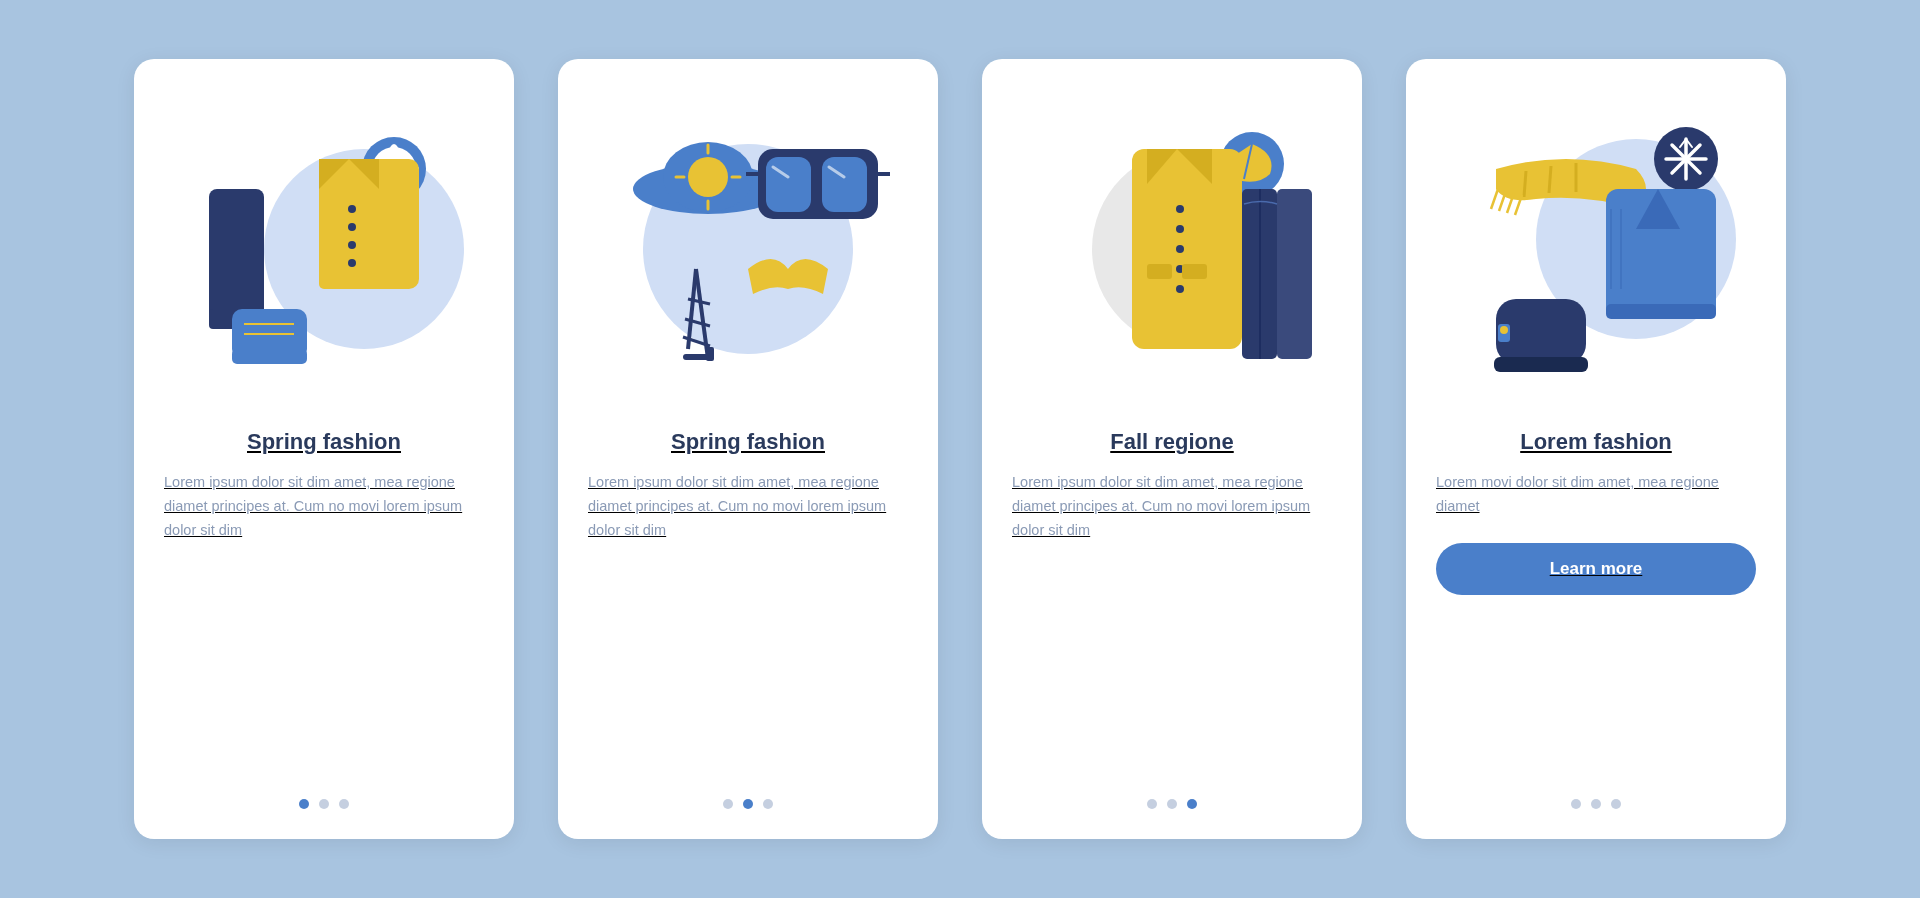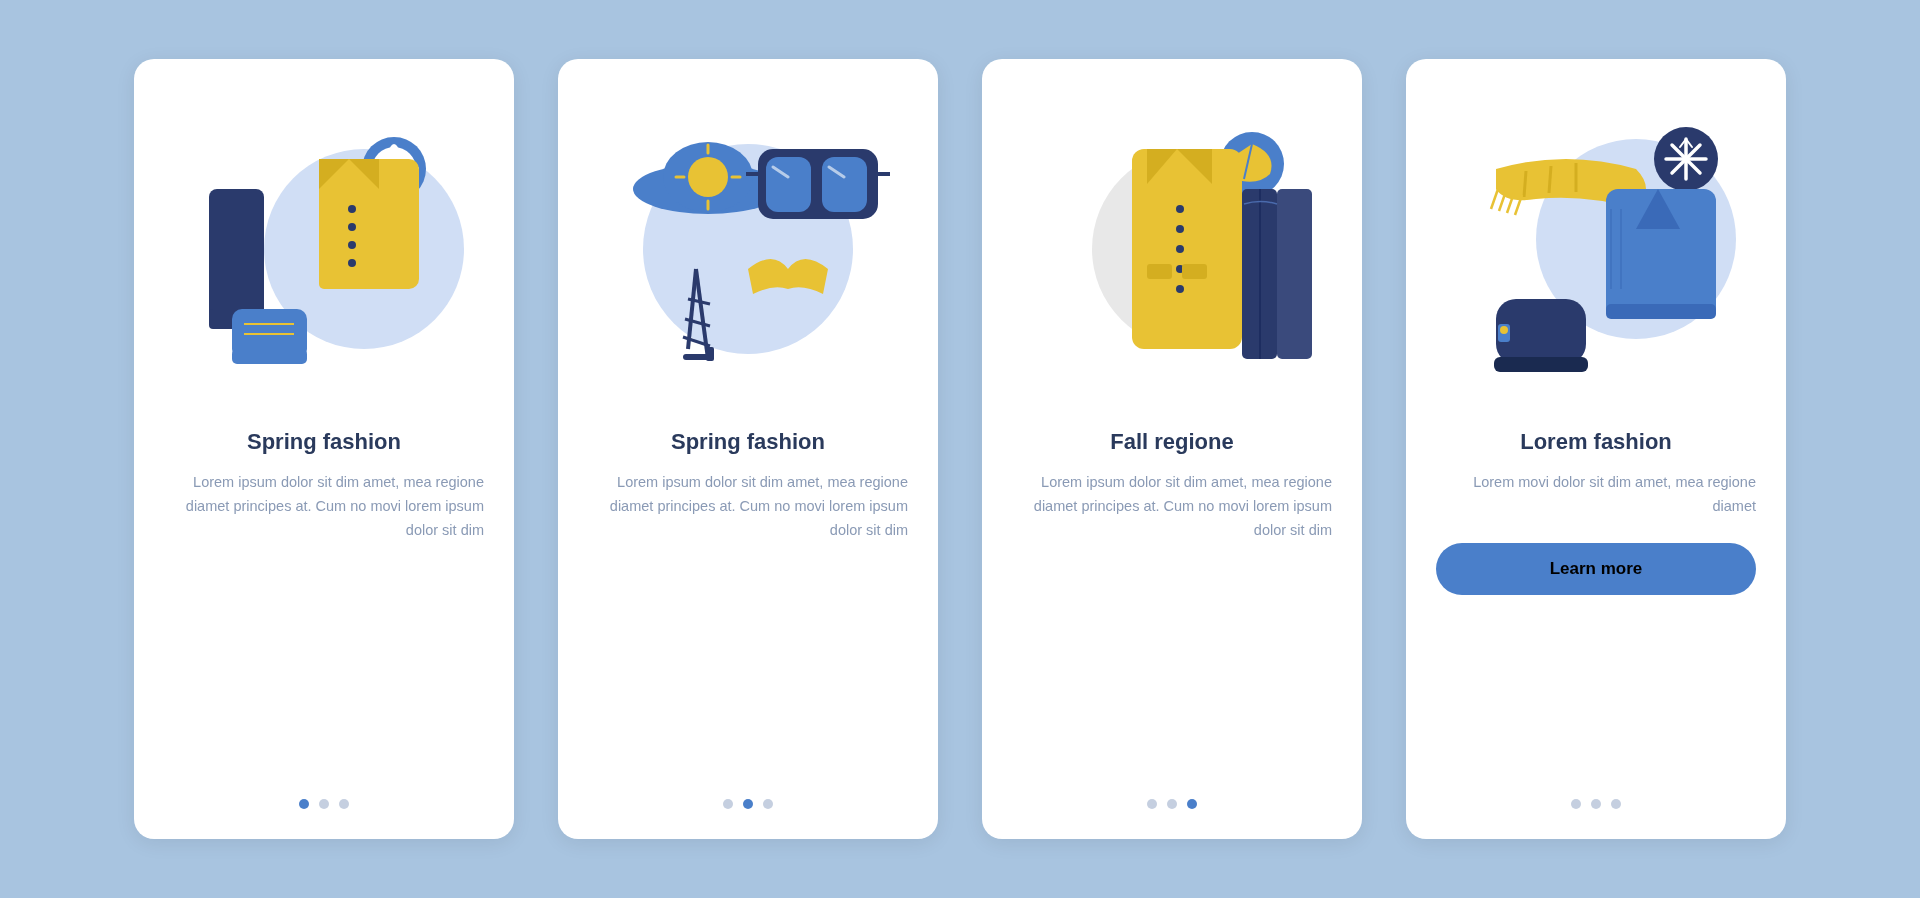--- a/index.html
+++ b/index.html
@@ -12,20 +12,21 @@
       align-items: center;
       justify-content: center;
       font-family: 'Segoe UI', Arial, sans-serif;
       overflow: hidden;
     }
 
     .cards-container {
       display: flex;
       gap: 44px;
       padding: 40px;
+      text-decoration: underline;
     }
 
     .card {
       width: 380px;
       min-height: 780px;
       background: #ffffff;
       border-radius: 20px;
       display: flex;
       flex-direction: column;
       align-items: center;
@@ -94,21 +95,21 @@
       font-weight: 700;
       color: #2a3a5c;
       margin-bottom: 16px;
       text-align: center;
     }
 
     .card-text {
       font-size: 14.5px;
       color: #8a9ab5;
       line-height: 1.65;
-      text-align: right;
+      text-align: left;
       width: 100%;
       margin-bottom: 24px;
     }
 
     .dots-container {
       display: flex;
       gap: 10px;
       margin-top: auto;
       padding-top: 10px;
     }
@@ -119,21 +120,21 @@
       border-radius: 50%;
       background: #c5cfe0;
     }
 
     .dot.active {
       background: #4a7fca;
     }
 
     .learn-more-btn {
       background: #4a7fca;
-      color: #000000;
+      color: #ffffff;
       border: none;
       border-radius: 30px;
       padding: 16px 50px;
       font-size: 17px;
       font-weight: 600;
       cursor: pointer;
       margin-bottom: 16px;
       width: 100%;
     }
   </style>

